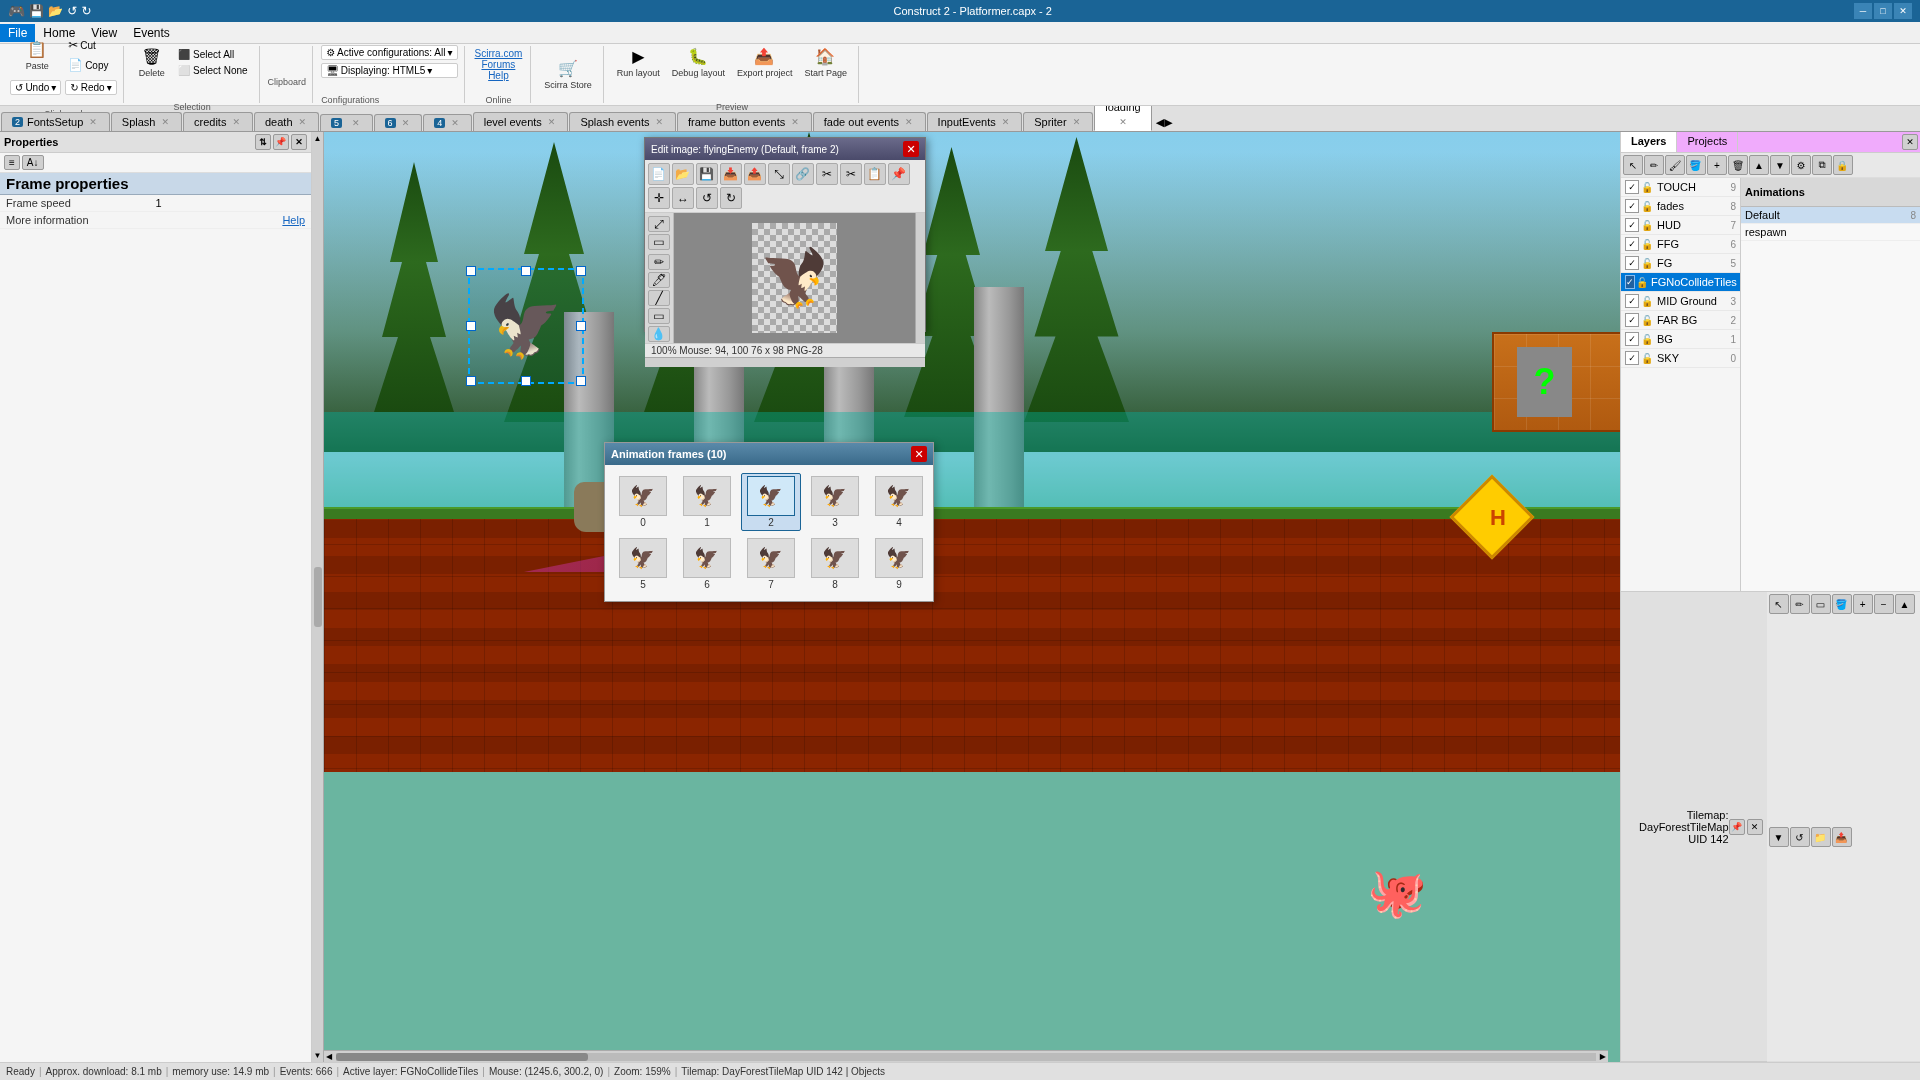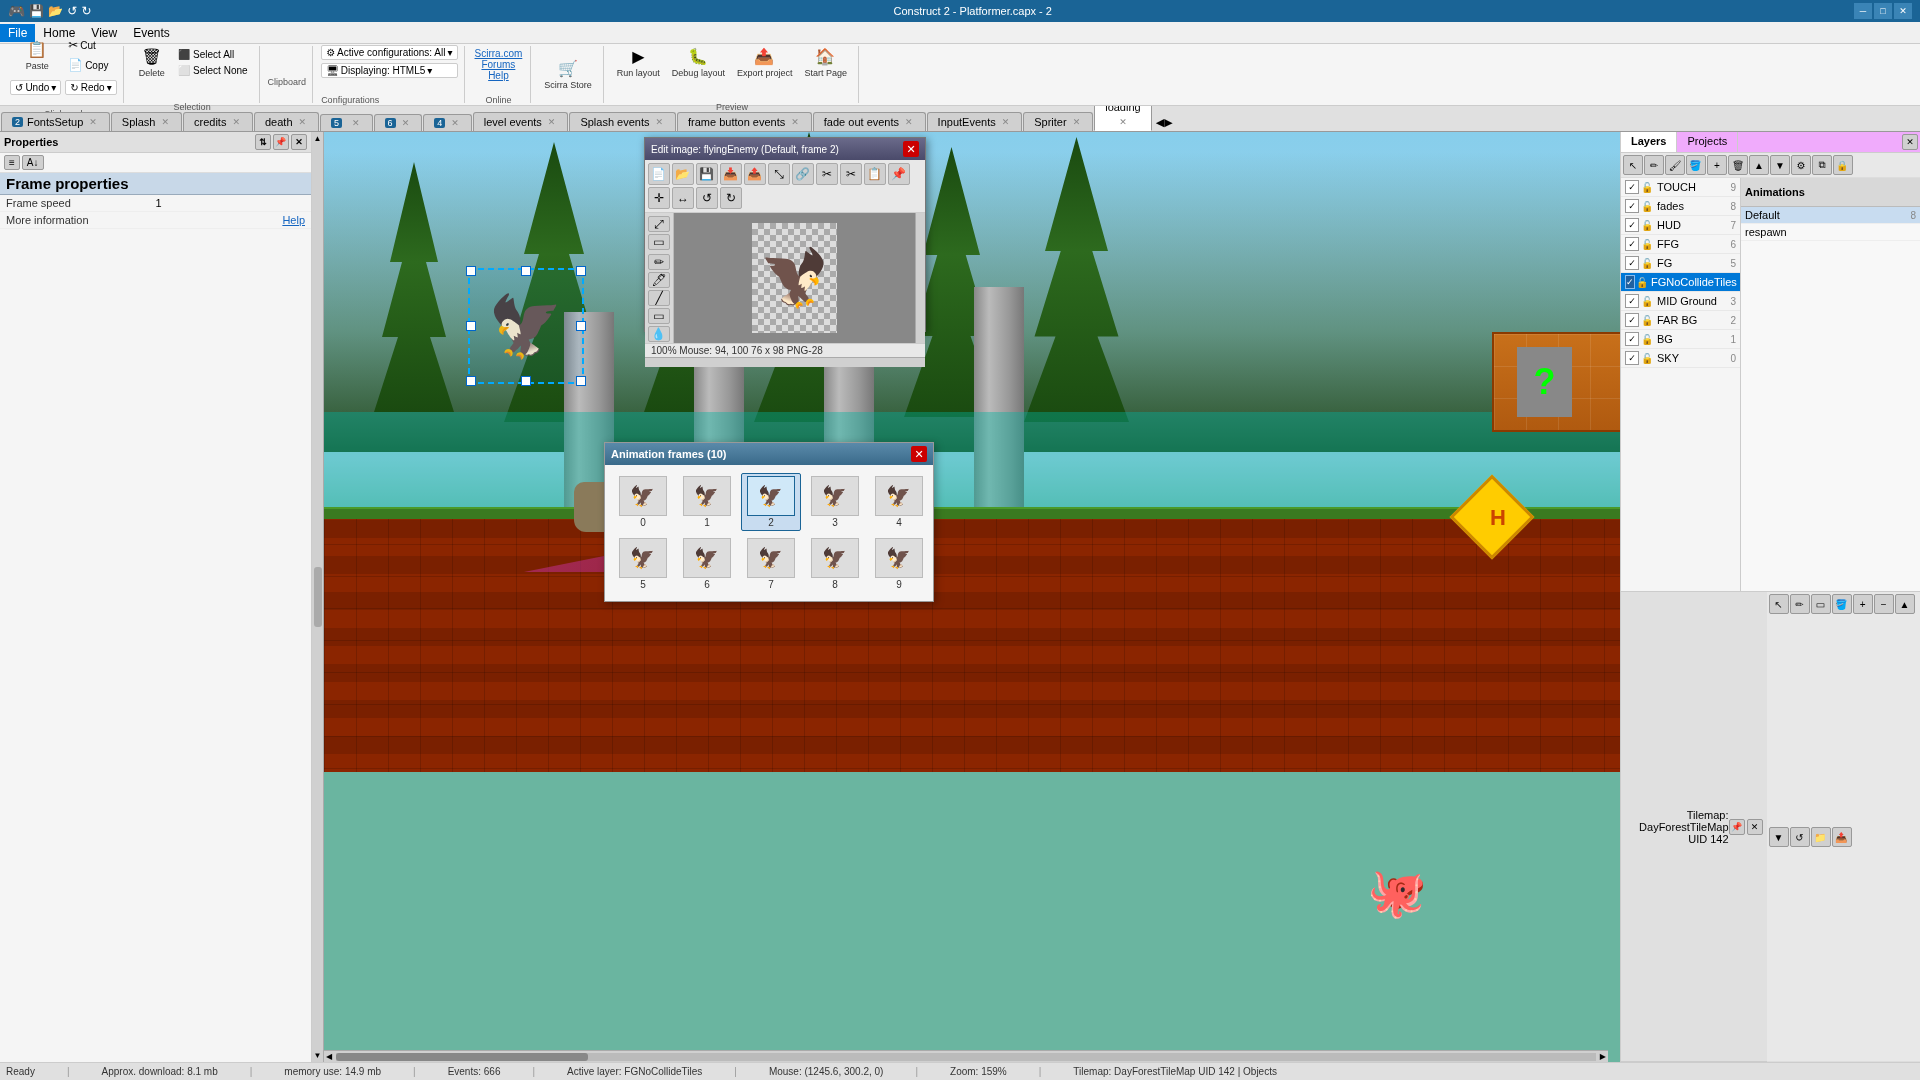--- a/index.html
+++ b/index.html
@@ -95,21 +95,21 @@
     .img-editor-toolbar { display: flex; gap: 2px; padding: 3px; background: #e8e8e8; border-bottom: 1px solid #ccc; flex-wrap: wrap; }
     .img-tool-btn { width: 22px; height: 22px; background: #d0d0d0; border: 1px solid #aaa; cursor: pointer; border-radius: 2px; display: flex; align-items: center; justify-content: center; font-size: 12px; }
     .img-canvas { background: #888; display: flex; align-items: center; justify-content: center; position: relative; }
     .img-canvas-inner { background: repeating-conic-gradient(#aaa 0% 25%, #ddd 0% 50%) 0 0 / 12px 12px; display: flex; align-items: center; justify-content: center; }
     .img-status { background: #e8e8e8; border-top: 1px solid #ccc; padding: 1px 6px; font-size: 10px; color: #333; }
 
     
     .img-side-tools { background: #d8d8d8; border-right: 1px solid #bbb; display: flex; flex-direction: column; gap: 2px; padding: 3px; }
 
     
-    #statusbar { height: 18px; background: #e0e0e0; border-top: 1px solid #ccc; display: flex; align-items: center; padding: 0 6px; font-size: 10px; color: #333; gap: 32px; }
+    #statusbar { height: 18px; background: #e0e0e0; border-top: 1px solid #ccc; display: flex; align-items: center; padding: 0 6px; font-size: 10px; color: #333; gap: 4px; }
     #statusbar .status-sep { color: #999; }
 
     
     .scrollbar-h { height: 12px; background: #d0d0d0; border-top: 1px solid #aaa; display: flex; align-items: center; }
 
     
     .tab-x { font-size: 9px; color: #888; cursor: pointer; padding: 0 2px; }
 
     
     #animations-panel { border-left: 1px solid #ccc; width: 180px; background: #f8f8f8; display: flex; flex-direction: column; }

